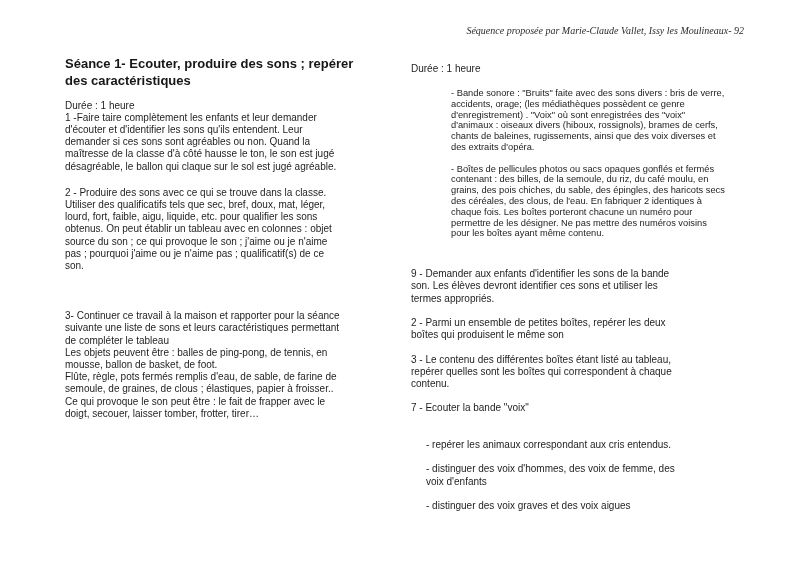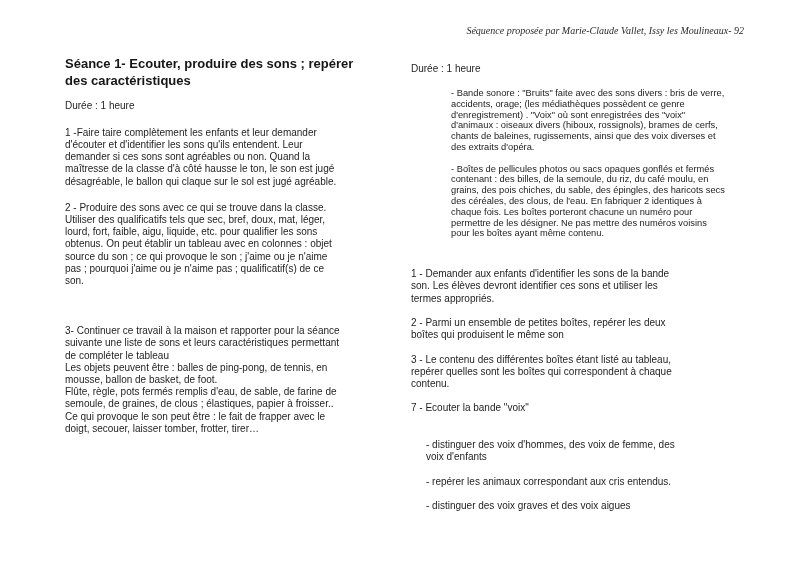--- a/index.html
+++ b/index.html
@@ -45,21 +45,21 @@
     line-height: 17.3px;
     white-space: pre-line;
     color: #161616;
   }
   .body-text {
     font-size: 10px;
     line-height: 12.2px;
     white-space: pre-line;
   }
   .duration-left { margin-top: 10px; }
-  .para-1 { margin-top: 15px; }
+  .para-1 { }
   .para-2 { margin-top: 14px; }
   .para-3 { margin-top: 38px; }
 
   .duration-right { margin-top: 8px; }
   .material-label { margin-top: 0; }
   .material-details {
     margin-top: 2px;
     padding-left: 40px;
     font-size: 9.3px;
     line-height: 10.8px;
@@ -116,32 +116,32 @@
 des extraits d'opéra.</div>
       <div class="material-item">- Boîtes de pellicules photos ou sacs opaques gonflés et fermés
 contenant : des billes, de la semoule, du riz, du café moulu, en
 grains, des pois chiches, du sable, des épingles, des haricots secs
 des céréales, des clous,  de l'eau. En fabriquer 2 identiques à
 chaque fois.  Les boîtes porteront chacune un numéro pour
 permettre de les désigner. Ne pas mettre des numéros voisins
 pour les boîtes ayant même contenu.</div>
     </div>
     <div class="body-text steps">
-      <div class="step">1 - Demander aux enfants d'identifier les sons de la bande
+      <div class="step">9 - Demander aux enfants d'identifier les sons de la bande
 son. Les élèves devront identifier ces sons et utiliser les
 termes appropriés.</div>
       <div class="step">2 - Parmi un ensemble de petites boîtes, repérer les deux
 boîtes qui produisent le même son</div>
       <div class="step">3 - Le contenu des différentes boîtes étant listé au tableau,
 repérer quelles sont les  boîtes qui correspondent à chaque
 contenu.</div>
       <div class="step">7 - Ecouter la bande "voix"</div>
       <div class="sub-items">
+        <div class="sub-item">- repérer les animaux correspondant aux cris entendus.</div>
         <div class="sub-item">- distinguer des voix d'hommes, des voix de femme, des
 voix d'enfants</div>
-        <div class="sub-item">- repérer les animaux correspondant aux cris entendus.</div>
         <div class="sub-item">- distinguer des voix graves et des voix aigues</div>
         
       </div>
     </div>
   </div>
 
 </div>
 
 </body></html>

